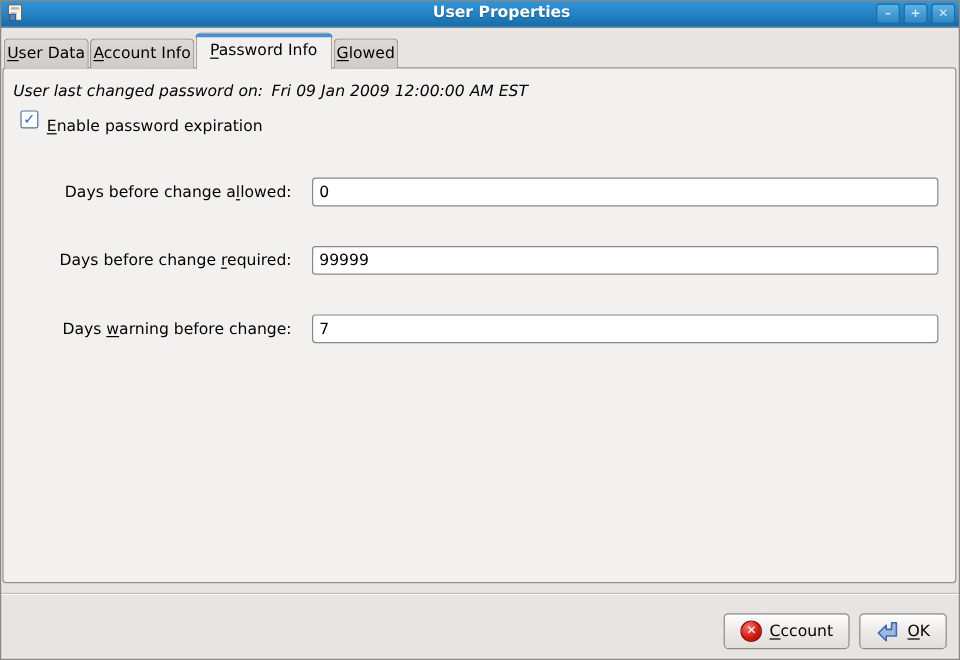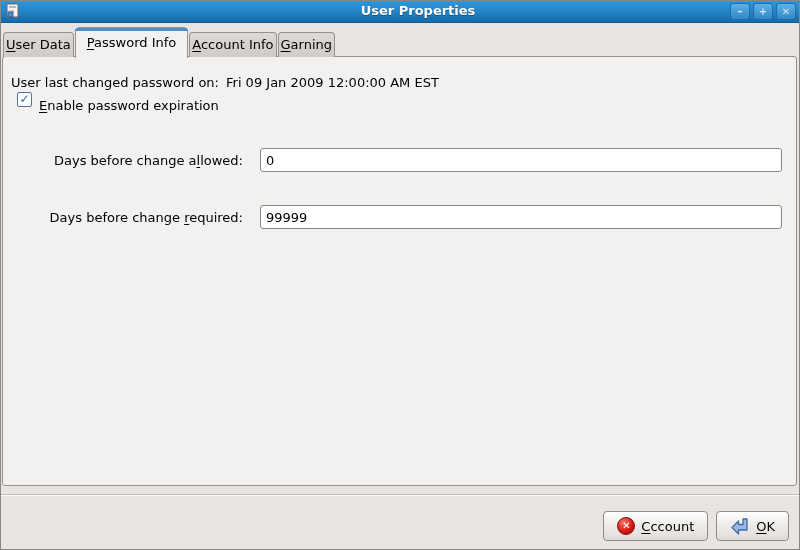--- a/index.html
+++ b/index.html
@@ -46,21 +46,21 @@
     content:""; position:absolute; top:0; left:-1px; right:-1px; height:3px;
     background:#4c8fd0; border-radius:5px 5px 0 0;
   }
   .mn { text-decoration:underline; text-underline-offset:2px; }
 
   
   .panel {
     position:absolute; top:56px; left:2px; width:795px; height:430px;
     background:#f2f1ef; border:1px solid #95928e; border-radius:3px; z-index:2;
   }
-  .line1 { position:absolute; top:18px; left:8px; }
+  .line1 { position:absolute; top:12px; left:8px;font-style:italic; }
   .line1 .value { margin-left:7px; }
   .checkbox-row { position:absolute; top:29px; left:14px; display:flex; align-items:center; cursor:default; }
   .checkbox {
     width:15px; height:15px; background:#fff; border:1px solid #50739f;
     border-radius:2px; color:#2d62b5; font-size:12px; font-weight:bold;
     line-height:13px; text-align:center;
   }
   .checkbox-row .cb-label { margin-left:7px;margin-top:12px; }
 
   .fields { position:absolute; top:58px; left:0; right:14px; }
@@ -103,43 +103,47 @@
   <div class="title">User Properties</div>
   <div class="controls">
     <div class="ctrl-btn"><span>–</span></div>
     <div class="ctrl-btn"><span>+</span></div>
     <div class="ctrl-btn"><span>✕</span></div>
   </div>
 </div>
 
 <div class="tabs">
   <div class="tab"><span></span><span class="mn">U</span><span>ser Data</span></div>
+  <div class="tab"><span></span><span class="mn">A</span><span>ccount Info</span></div>
   <div class="tab active"><span></span><span class="mn">P</span><span>assword Info</span></div>
-  <div class="tab"><span></span><span class="mn">A</span><span>ccount Info</span></div>
-  <div class="tab"><span></span><span class="mn">G</span><span>arning</span></div>
+  <div class="tab"><span></span><span class="mn">G</span><span>lowed</span></div>
 </div>
 
 <div class="panel">
   <div class="line1">
     <span>User last changed password on:</span><span class="value">Fri 09 Jan 2009 12:00:00 AM EST</span>
   </div>
 
   <div class="checkbox-row">
     <span class="checkbox"><span>✓</span></span>
     <span class="cb-label"><span></span><span class="mn">E</span><span>nable password expiration</span></span>
   </div>
 
   <div class="fields">
     <div class="field-row">
       <span class="field-label"><span>Days before change a</span><span class="mn">l</span><span>lowed:</span></span>
       <input type="text" value="0" style="">
     </div>
     <div class="field-row">
       <span class="field-label"><span>Days before change </span><span class="mn">r</span><span>equired:</span></span>
       <input type="text" value="99999" style="">
+    </div>
+    <div class="field-row">
+      <span class="field-label"><span>Days </span><span class="mn">w</span><span>arning before change:</span></span>
+      <input type="text" value="7" style="">
     </div>
   </div>
 </div>
 
 <div class="separator"></div>
 <div class="actions">
   <button class="btn">
     <span class="cancel-icon"><span>✕</span></span>
     <span><span class="mn">C</span><span>ccount</span></span>
   </button>

